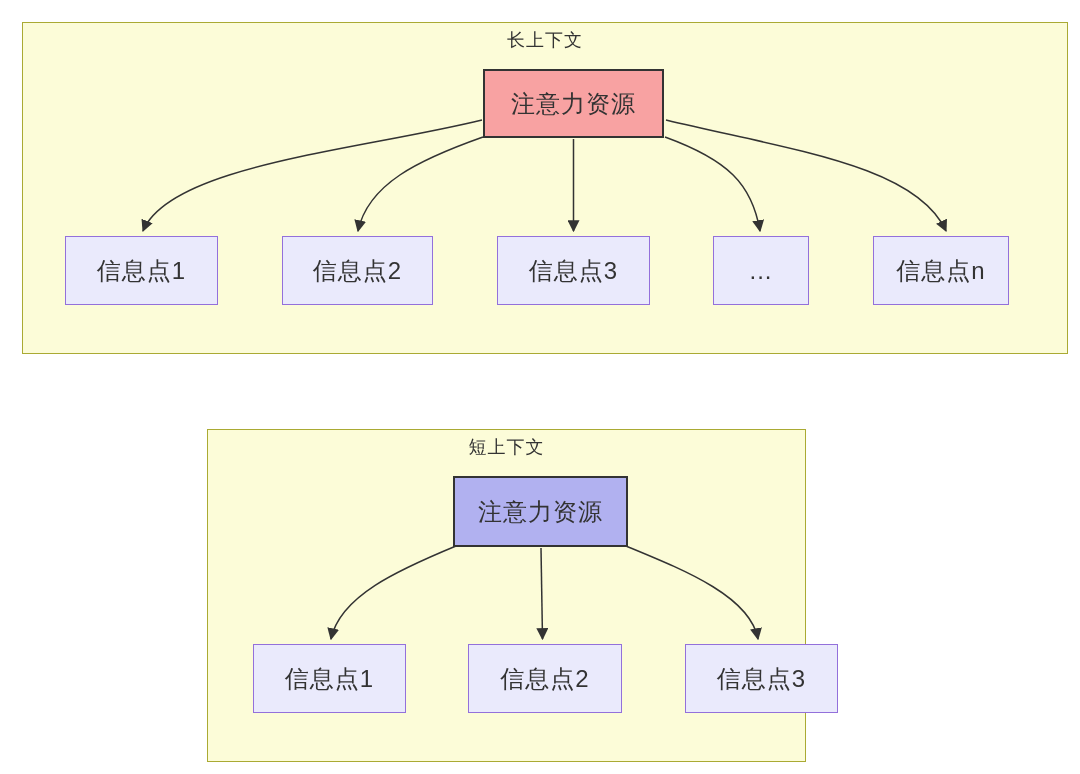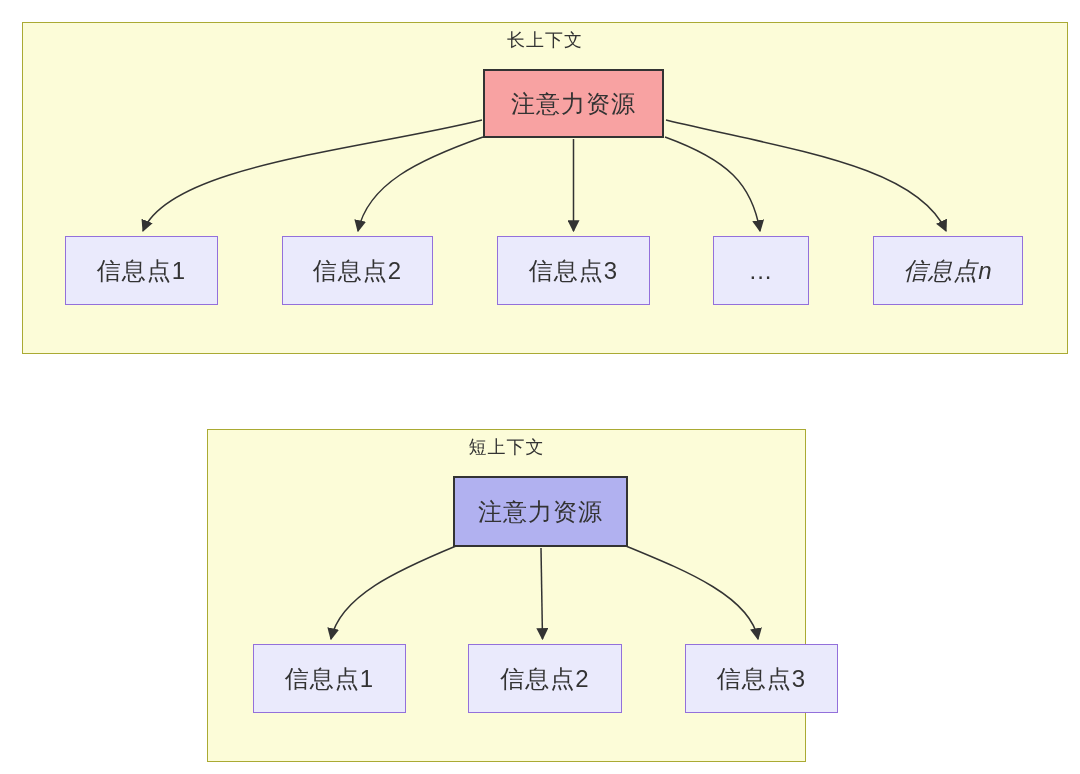--- a/index.html
+++ b/index.html
@@ -67,21 +67,21 @@
       <path d="M626,546 C684,570 750,596 758,639" marker-end="url(#arrow)"></path>
     </g>
   </svg>
 
   <div class="node node-root node-root-long" style="left:483px;top:69px;width:181px;height:69px;">注意力资源</div>
 
   <div class="node node-info" style="left:65px;top:236px;width:153px;height:69px;">信息点1</div>
   <div class="node node-info" style="left:282px;top:236px;width:151px;height:69px;">信息点2</div>
   <div class="node node-info" style="left:497px;top:236px;width:153px;height:69px;">信息点3</div>
   <div class="node node-info" style="left:713px;top:236px;width:96px;height:69px;">...</div>
-  <div class="node node-info" style="left:873px;top:236px;width:150px;height:69px;font-style:italic;">信息点n</div>
+  <div class="node node-info" style="left:873px;top:236px;width:136px;height:69px;">信息点n</div>
 
   <div class="node node-root node-root-short" style="left:453px;top:476px;width:175px;height:71px;">注意力资源</div>
 
   <div class="node node-info" style="left:253px;top:644px;width:153px;height:69px;">信息点1</div>
   <div class="node node-info" style="left:468px;top:644px;width:154px;height:69px;">信息点2</div>
   <div class="node node-info" style="left:685px;top:644px;width:153px;height:69px;">信息点3</div>
 
 </div>
 
 </body></html>

